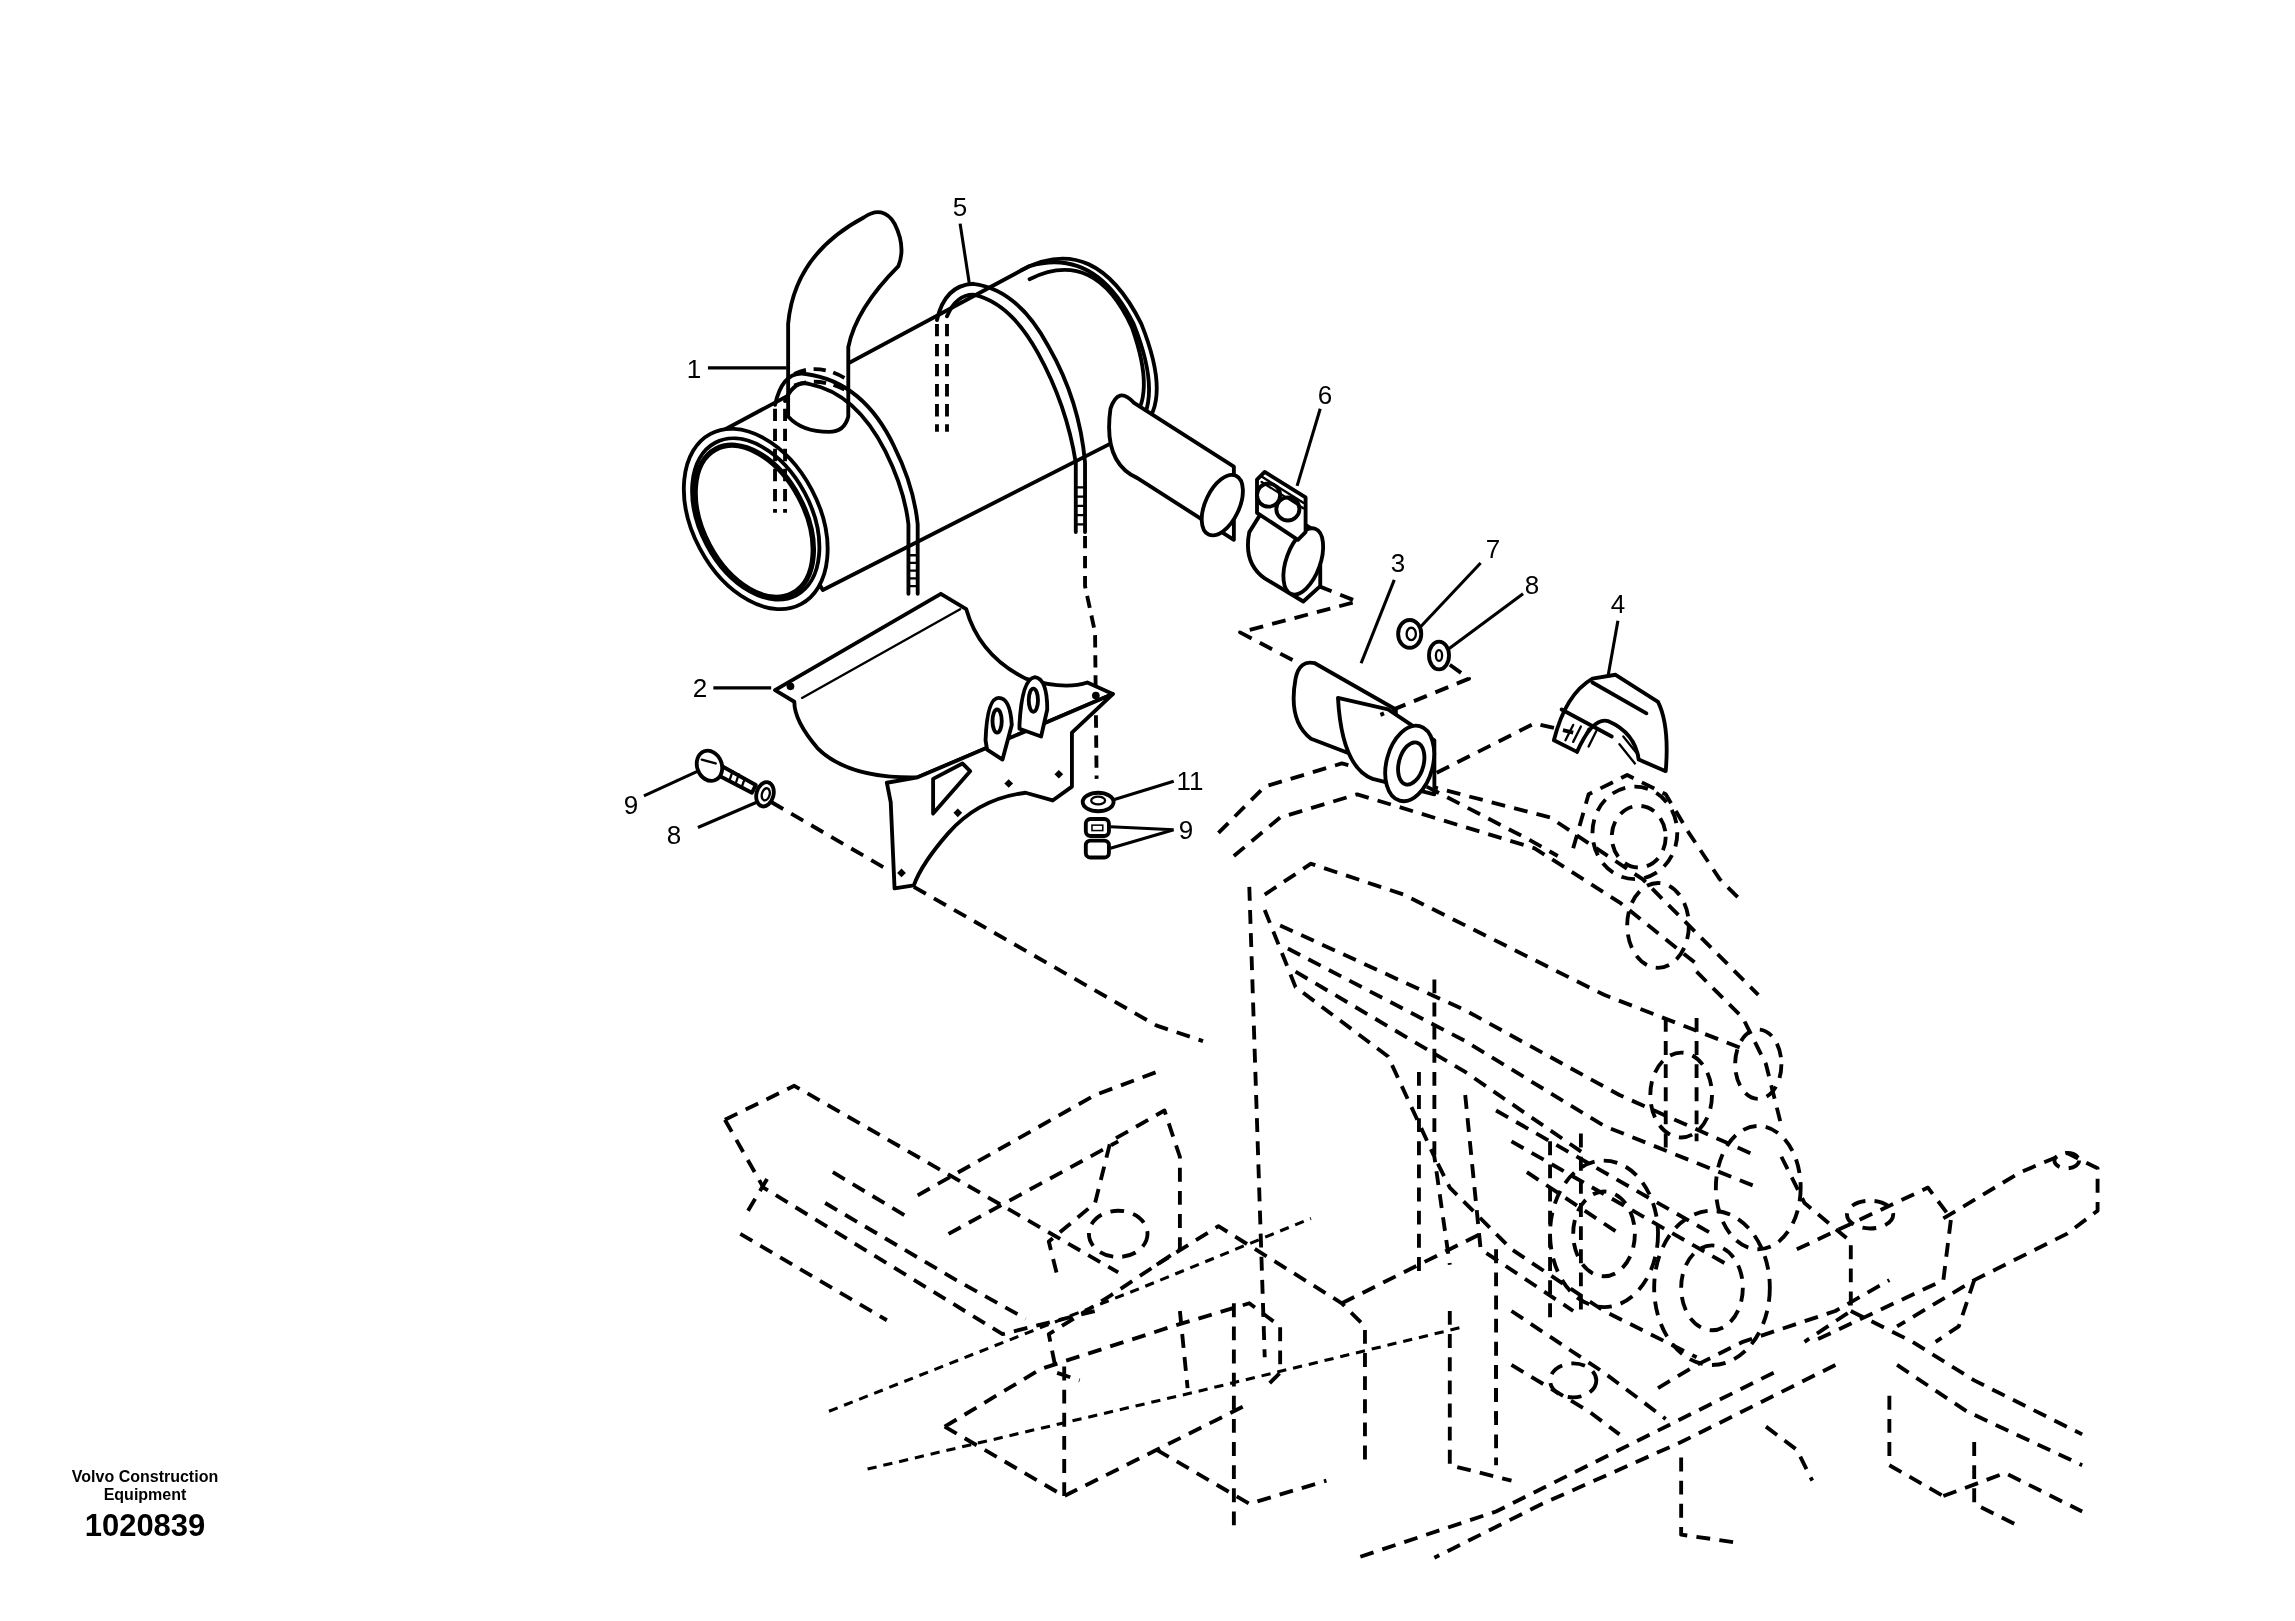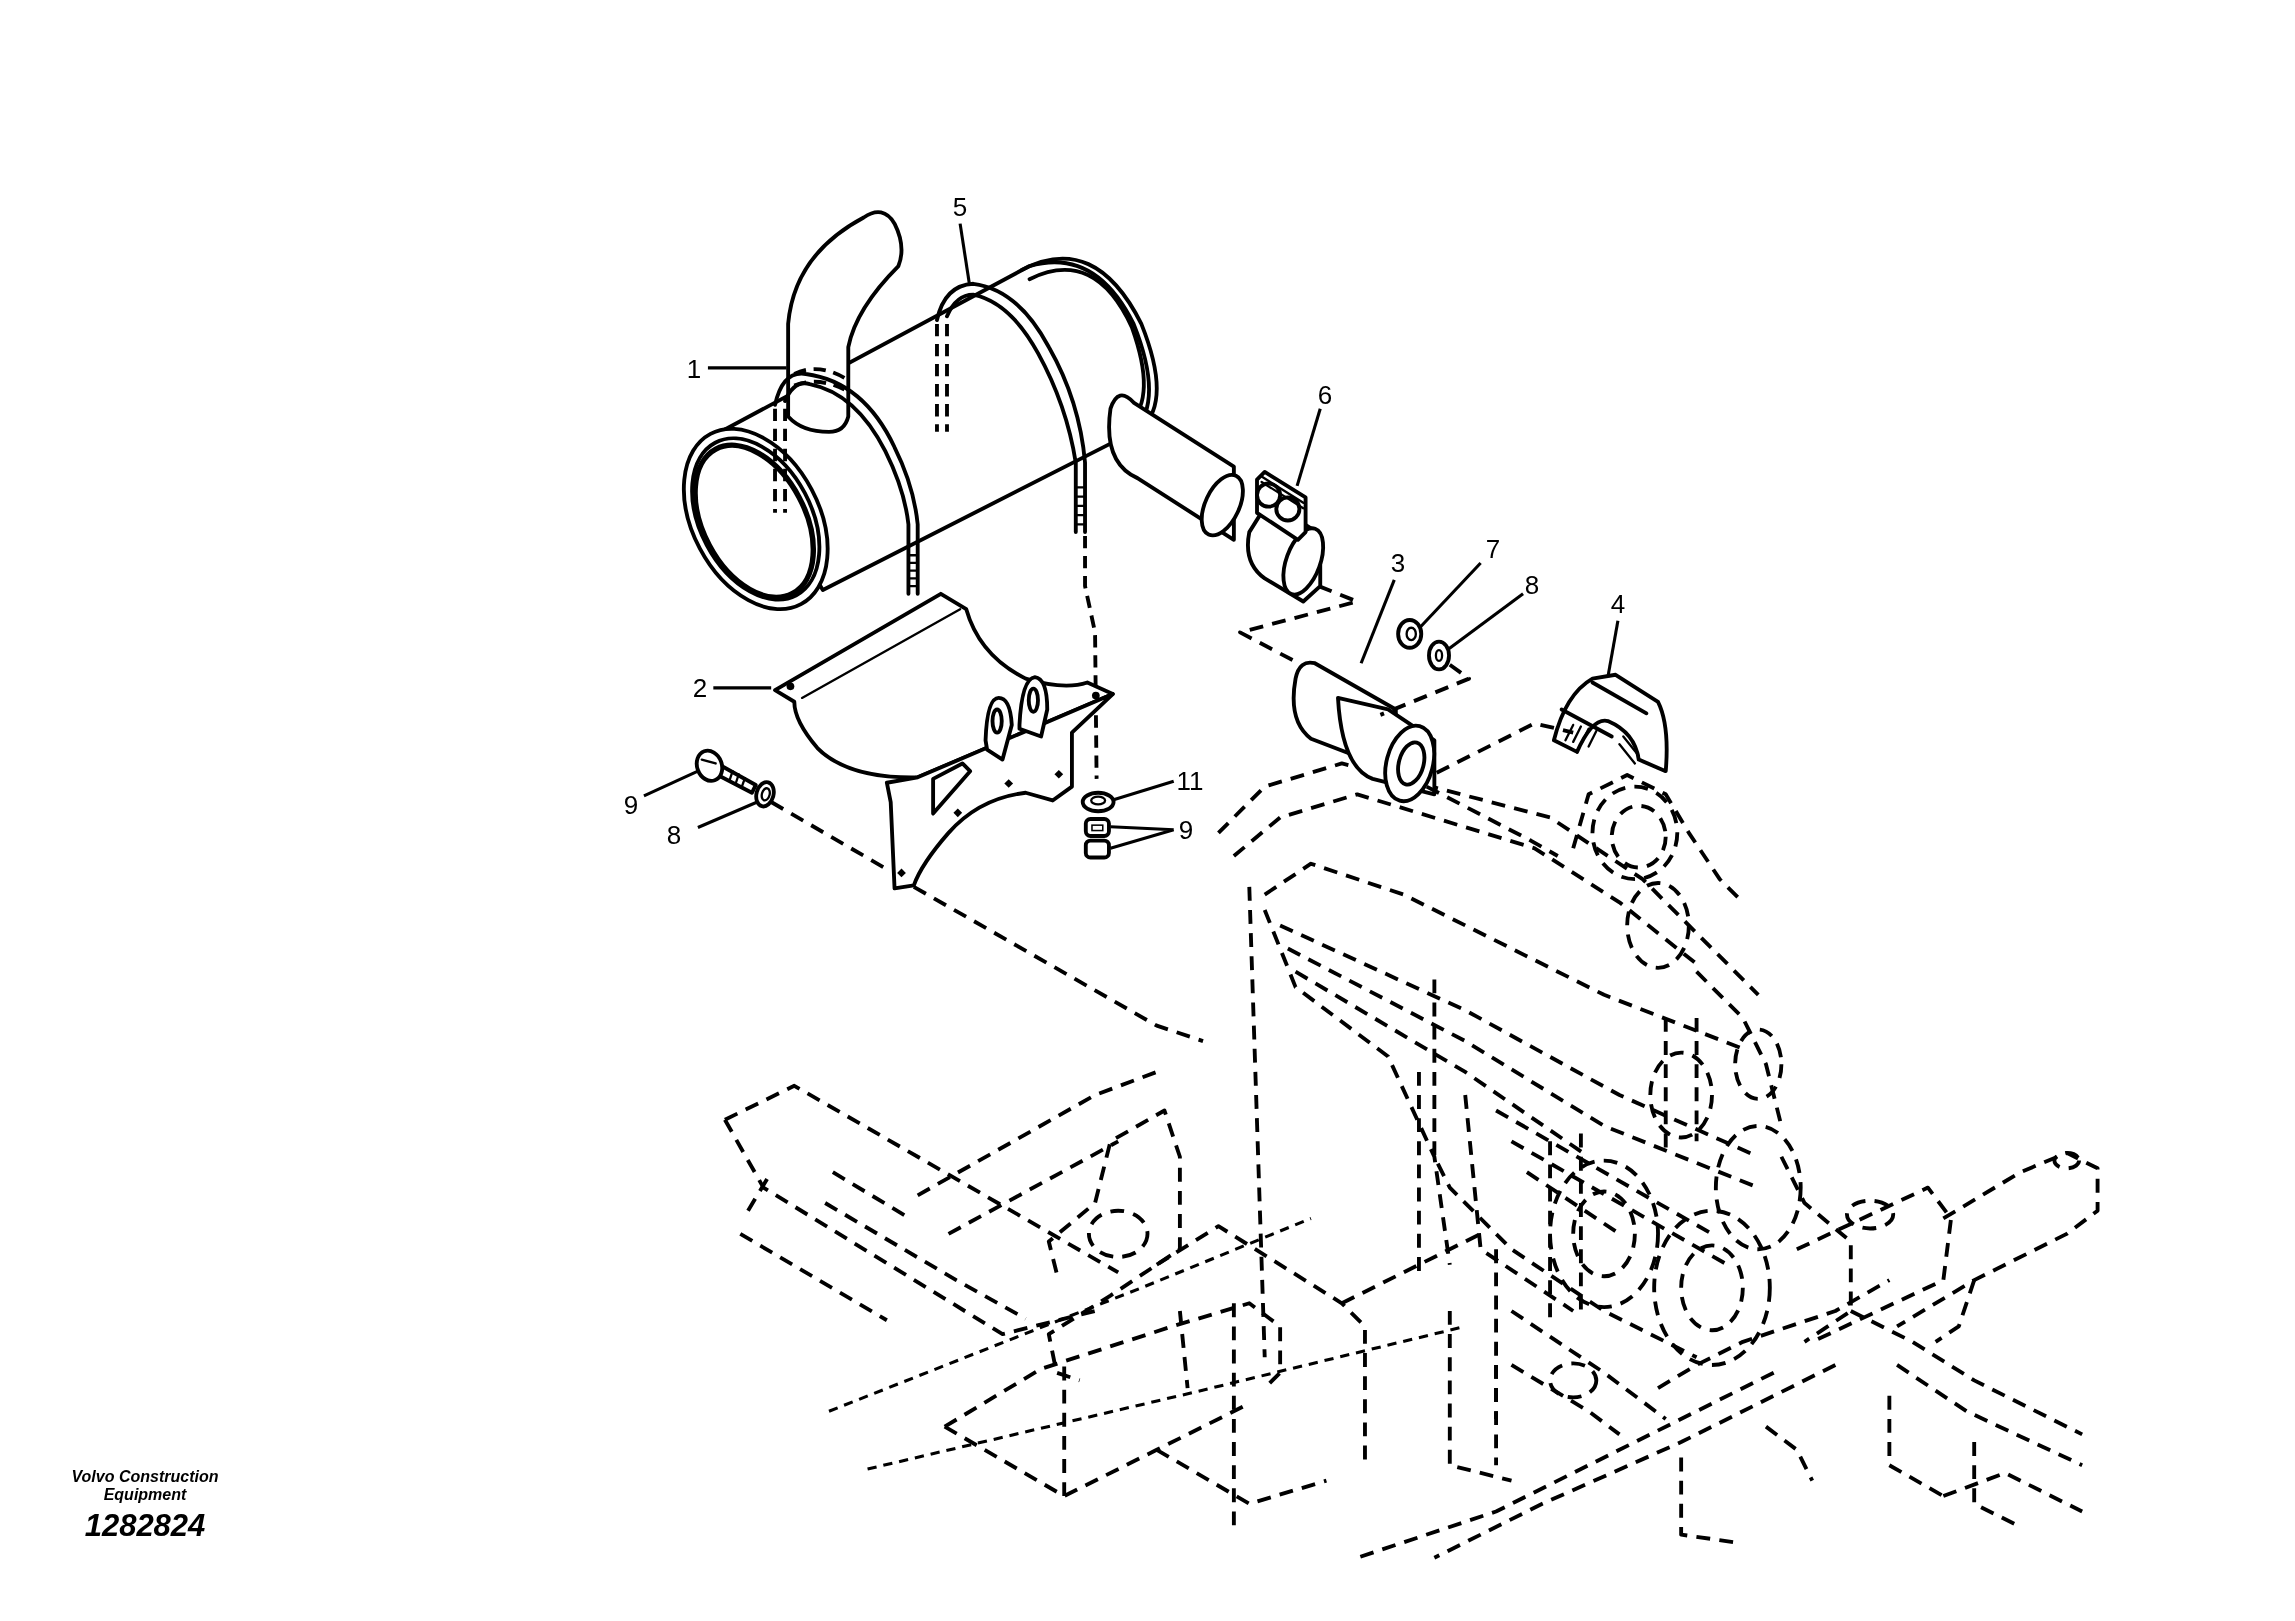--- a/index.html
+++ b/index.html
@@ -229,18 +229,18 @@
 <div class="callout" style="left:1398px; top:563px;">3</div>
 <div class="callout" style="left:1493px; top:549px;">7</div>
 <div class="callout" style="left:1532px; top:585px;">8</div>
 <div class="callout" style="left:1618px; top:604px;">4</div>
 <div class="callout" style="left:700px; top:688px;">2</div>
 <div class="callout" style="left:631px; top:805px;">9</div>
 <div class="callout" style="left:674px; top:835px;">8</div>
 <div class="callout" style="left:1190px; top:781px;text-align:center;">11</div>
 <div class="callout" style="left:1186px; top:830px;">9</div>
 
-<div class="caption" style="top:1468px;font-style:italic;">
+<div class="caption" style="top:1468px;">
   <div class="org">Volvo Construction</div>
   <div class="org">Equipment</div>
-  <div class="num">1282824</div>
+  <div class="num">1020839</div>
 </div>
 
 
 </body></html>

